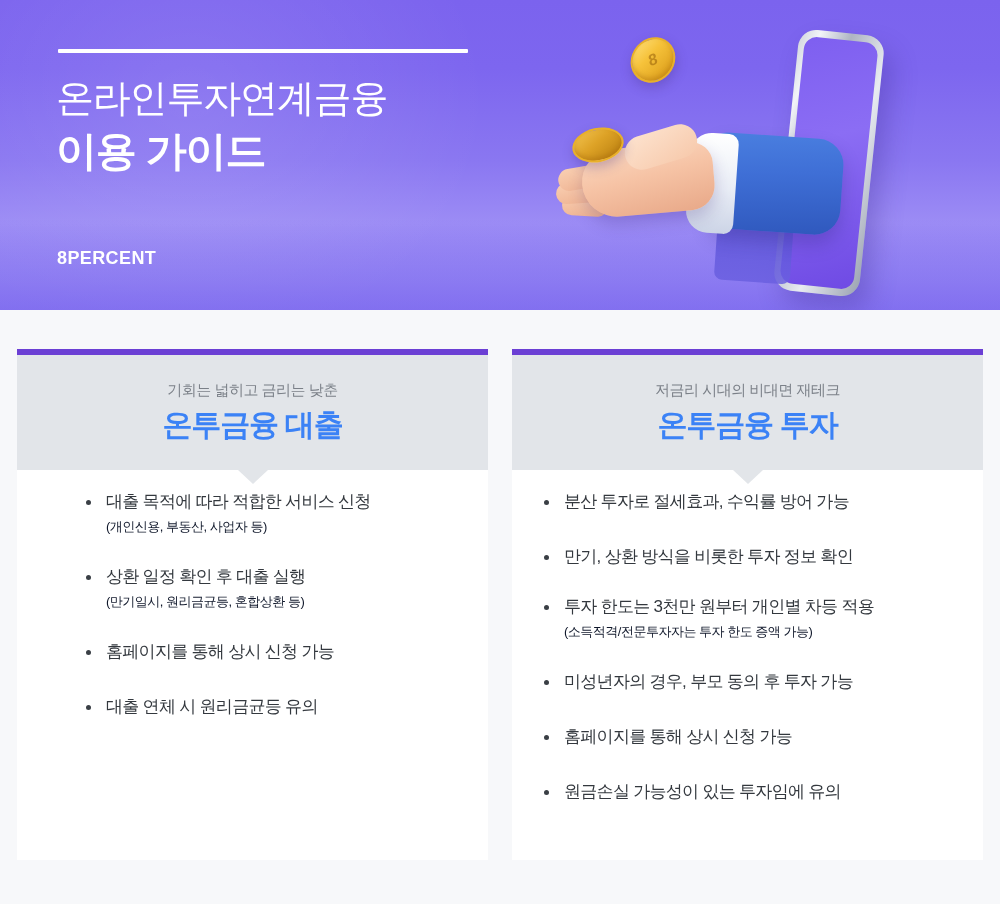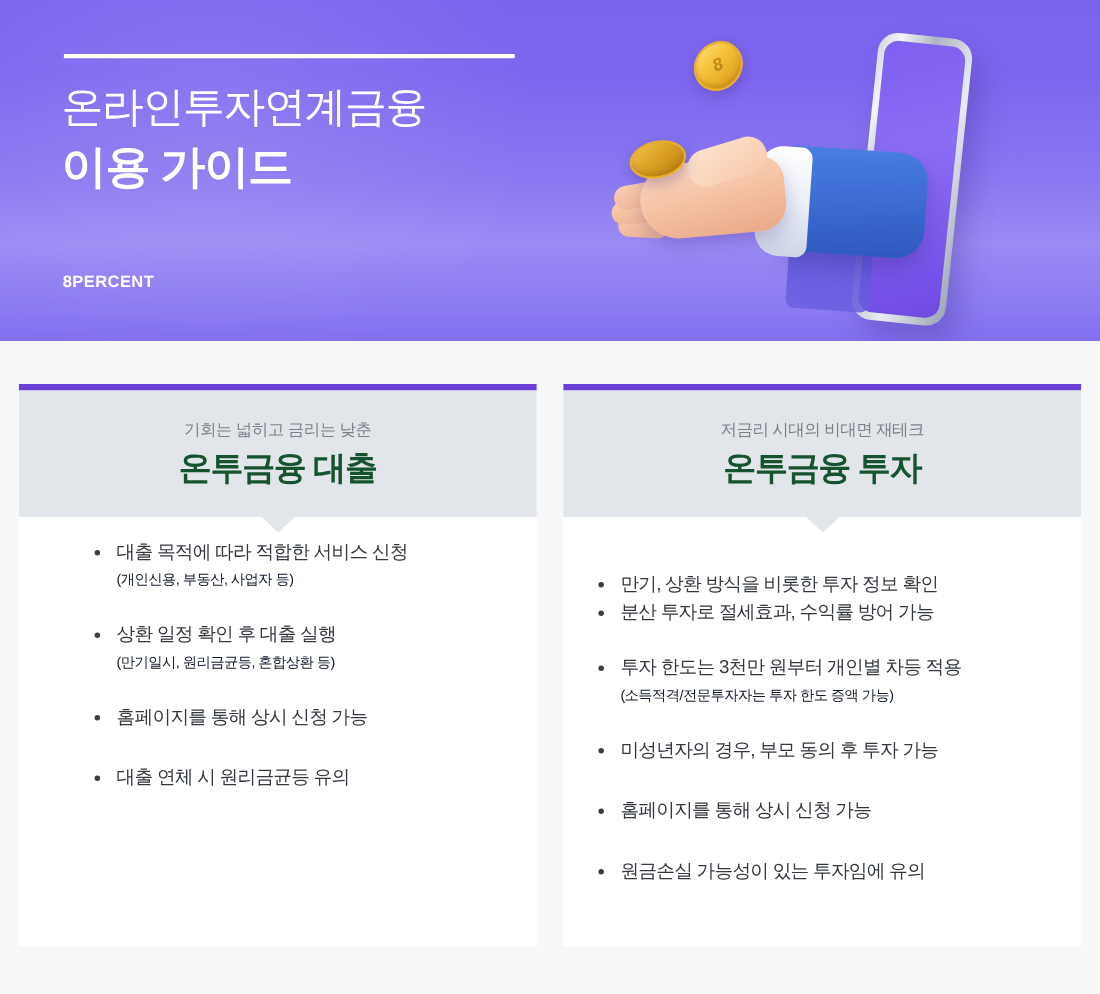--- a/index.html
+++ b/index.html
@@ -83,21 +83,21 @@
     line-height: 50px;
     font-weight: 700;
     color: #ffffff;
     letter-spacing: -1.2px;
     white-space: nowrap;
   }
   .hero-brand {
     position: absolute;
     left: 57px;
     top: 248px;
-    font-size: 15px;
+    font-size: 18px;
     font-weight: 700;
     color: #ffffff;
     letter-spacing: 0.4px;
     white-space: nowrap;
   }
 
   
   .illus {
     position: absolute;
     left: 540px;
@@ -279,21 +279,21 @@
     color: #7b8088;
     letter-spacing: -0.5px;
   }
   .card-title {
     position: absolute;
     left: 0; top: 56px;
     width: 100%;
     text-align: center;
     font-size: 30px;
     font-weight: 700;
-    color: #14532d;
+    color: #3b82f6;
     letter-spacing: -1.2px;
   }
 
   .card-body {
     position: absolute;
     left: 0;
     top: 140px;
     width: 100%;
   }
   .bullet {
@@ -399,27 +399,27 @@
     </div>
 
     <div class="card card-right">
       <div class="card-accent"></div>
       <div class="card-head"></div>
       <div class="card-notch"></div>
       <div class="card-eyebrow">저금리 시대의 비대면 재테크</div>
       <div class="card-title">온투금융 투자</div>
 
       <div class="card-body">
+        <div class="bullet" style="margin-top:0px;">
+          <span class="bullet-dot"></span>
+          <div class="bullet-main">분산 투자로 절세효과, 수익률 방어 가능</div>
+        </div>
         <div class="bullet" style="margin-top:29px;">
           <span class="bullet-dot"></span>
           <div class="bullet-main">만기, 상환 방식을 비롯한 투자 정보 확인</div>
-        </div>
-        <div class="bullet" style="margin-top:0px;">
-          <span class="bullet-dot"></span>
-          <div class="bullet-main">분산 투자로 절세효과, 수익률 방어 가능</div>
         </div>
         <div class="bullet" style="margin-top:24px;">
           <span class="bullet-dot"></span>
           <div class="bullet-main">투자 한도는 3천만 원부터 개인별 차등 적용</div>
           <div class="bullet-sub">(소득적격/전문투자자는 투자 한도 증액 가능)</div>
         </div>
         <div class="bullet" style="margin-top:26px;">
           <span class="bullet-dot"></span>
           <div class="bullet-main">미성년자의 경우, 부모 동의 후 투자 가능</div>
         </div>

